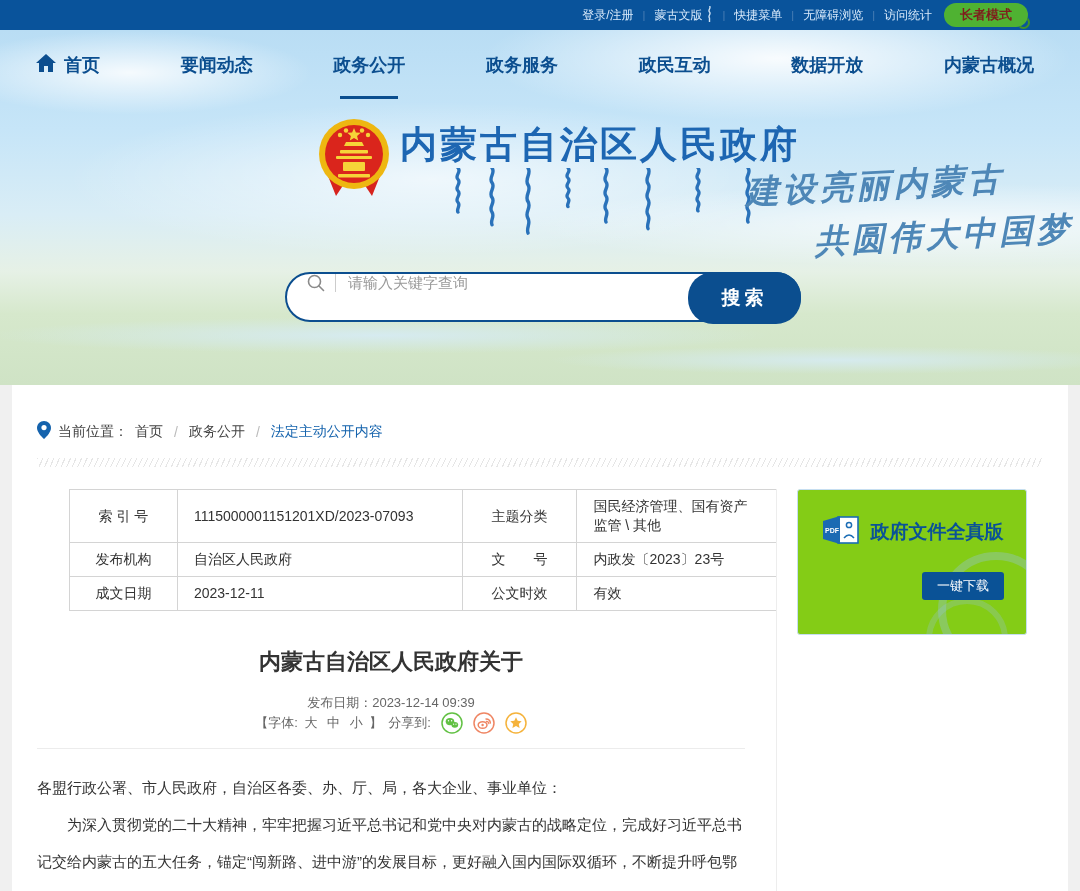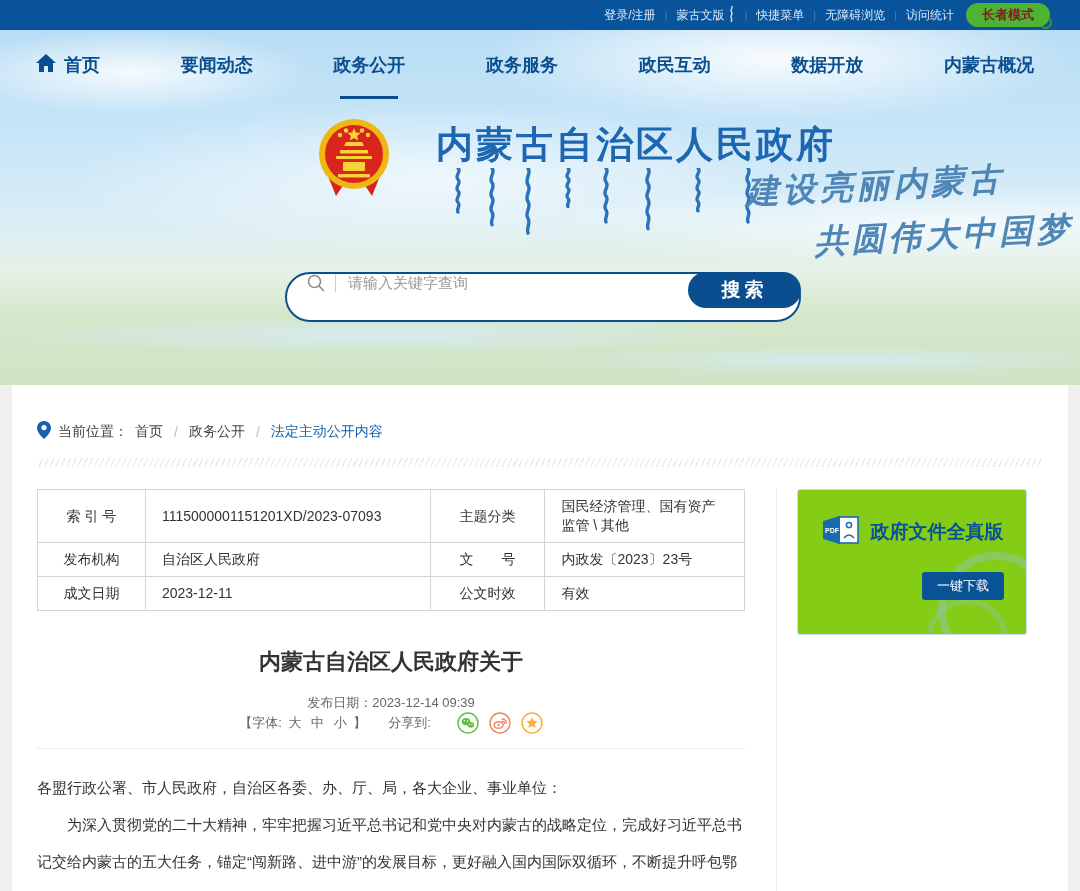--- a/index.html
+++ b/index.html
@@ -1,21 +1,21 @@
 <!DOCTYPE html>
 <html><head>
 <meta charset="utf-8">
 <style>
   * { margin:0; padding:0; box-sizing:border-box; }
   html,body { width:1080px; height:891px; overflow:hidden; background:#f0f0f0;
     font-family:"Liberation Sans", sans-serif; }
 
   
   .topbar { height:30px; background:#09539b; display:flex; align-items:center;
-    justify-content:flex-end; padding-right:30px; font-size:12px; color:#d9eafb; }
+    justify-content:flex-end; padding-right:52px; font-size:12px; color:#d9eafb; }
   .topbar a { color:#d9eafb; text-decoration:none; cursor:pointer; }
   .topbar .sep { color:#4a7fb5; margin:0 9px; font-size:11px; }
   .mong-mini { display:inline-block; margin-left:4px; vertical-align:middle; }
   .elder-pill { background:#4fb232; color:#7f1d1d; font-weight:bold; font-size:13px;
     border:none; border-radius:12px; padding:3px 16px; margin-left:12px; cursor:pointer;
     position:relative;font-family:Liberation Mono, monospace; }
   .elder-pill::after { content:""; position:absolute; right:-2px; bottom:-2px; width:9px;
     height:9px; border:2px solid #3f9427; border-radius:50%; border-left-color:transparent;
     border-top-color:transparent; }
 
@@ -34,58 +34,58 @@
   
   .nav { display:flex; align-items:center; justify-content:space-between;
     padding:14px 46px 0 36px; height:62px; }
   .nav-item { display:flex; align-items:center; gap:8px; font-size:18px; font-weight:bold;
     color:#0b4e8f; cursor:pointer; position:relative; padding-bottom:6px; }
   .nav-item.active::after { content:""; position:absolute; left:50%; transform:translateX(-50%);
     bottom:-16px; width:58px; height:3px; background:#0b4e8f; }
 
   
   .emblem { position:absolute; left:318px; top:88px; }
-  .site-title { position:absolute; left:436px; top:90px; font-size:37px; font-weight:bold;
+  .site-title { position:absolute; left:400px; top:90px; font-size:37px; font-weight:bold;
     color:#1d66b2; letter-spacing:3px; white-space:nowrap; }
   .mong-row { position:absolute; left:452px; top:138px; }
   .slogan { position:absolute; right:8px; top:132px; color:#4e87b7; font-weight:bold;
     font-style:italic; transform:rotate(-3deg); text-align:left; }
   .slogan .l1 { font-size:33px; letter-spacing:4px; }
   .slogan .l2 { font-size:33px; letter-spacing:4px; margin-left:66px; margin-top:8px; }
 
   
   .search-wrap { position:absolute; left:285px; top:242px; width:516px; height:50px; }
   .search-pill { width:100%; height:100%; background:#fff; border:2px solid #0b4e8f;
     border-radius:25px; display:flex; align-items:flex-start; padding:0 10px 0 20px; }
   .search-pill .vline { width:1px; height:18px; background:#ccc; margin:0 12px 0 10px; }
   .search-input { flex:1; border:none; outline:none; font-size:15px; color:#333;
     background:transparent; font-family:"Liberation Sans",sans-serif; }
   .search-input::placeholder { color:#999; }
-  .search-btn { position:absolute; right:0; top:0; width:113px; height:36px; background:#0b4e8f;
+  .search-btn { position:absolute; right:0; top:0; width:113px; height:52px; background:#0b4e8f;
     color:#fff; font-size:19px; font-weight:bold; border:none; border-radius:25px;
     cursor:pointer; letter-spacing:4px; }
 
   
   .page-wrap { padding:0 12px; background:#f0f0f0; height:506px; }
   .card { background:#fff; height:100%; padding:0 25px; overflow:hidden; }
 
   .breadcrumb { display:flex; align-items:center; gap:7px; padding-top:36px; font-size:14px;
     color:#444; }
   .breadcrumb .bc-sep { color:#bbb; margin:0 4px; }
   .bc-link { color:#444; cursor:pointer; }
   .bc-link.current { color:#1563ad; }
   .hatch { margin-top:16px; height:9px;
     background:repeating-linear-gradient(115deg,#e6e6e6 0 1px,transparent 1px 5px); }
 
   .content-row { display:flex; align-items:stretch; margin-top:22px; }
   .main-col { width:739px; padding-right:31px; flex:none; }
   .side-col { flex:1; border-left:1px solid #ededed; padding-left:20px; }
 
   
-  .meta-table { width:708px; border-collapse:collapse; font-size:14px; color:#333; }
+  .meta-table { width:708px; border-collapse:collapse; font-size:14px; color:#333;margin-left:32px; }
   .meta-table td { border:1px solid #d4d4d4; padding:7px 16px; line-height:19px; }
   .meta-table td.lbl { text-align:center; width:108px; white-space:nowrap; }
   .meta-table td.lbl2 { text-align:center; width:115px; white-space:nowrap; }
   .meta-table td.val1 { width:285px; }
   .meta-table td.val2 { width:200px; }
 
   
   .pdf-box { width:230px; height:146px; background:#84cc16; border:1px solid #c6def0;
     border-radius:3px; position:relative; overflow:hidden; }
   .pdf-box::after { content:""; position:absolute; right:-28px; bottom:-34px; width:100px;
@@ -97,21 +97,21 @@
   .pdf-title { font-family:"Liberation Serif",serif; font-size:19px; font-weight:bold;
     color:#0a5296; }
   .pdf-btn { position:absolute; right:22px; top:82px; background:#0a5296; color:#fff;
     border:none; border-radius:3px; font-size:13px; padding:5px 15px; cursor:pointer; z-index:1; }
 
   
   .doc-title { text-align:center; font-size:22px; font-weight:bold; color:#333;
     line-height:34px; margin-top:34px; }
   .pub-row { display:flex; justify-content:space-between; align-items:center; margin-top:15px;
     font-size:13px; color:#666;flex-direction:column; }
-  .pub-right { display:flex; align-items:center; gap:22px; }
+  .pub-right { display:flex; align-items:center; gap:6px; }
   .fontsize a { color:#666; margin:0 3px; cursor:pointer; text-decoration:none; }
   .share-icons { display:flex; gap:10px; margin-left:4px; }
   .share-icons span { cursor:pointer; display:inline-flex; }
   .pub-divider { border-top:1px solid #ececec; margin-top:14px; }
   .doc-body { margin-top:20px; font-size:15px; color:#333; line-height:37px; }
   .doc-body p.indent { text-indent:2em; }
 </style>
 </head>
 <body>
 

